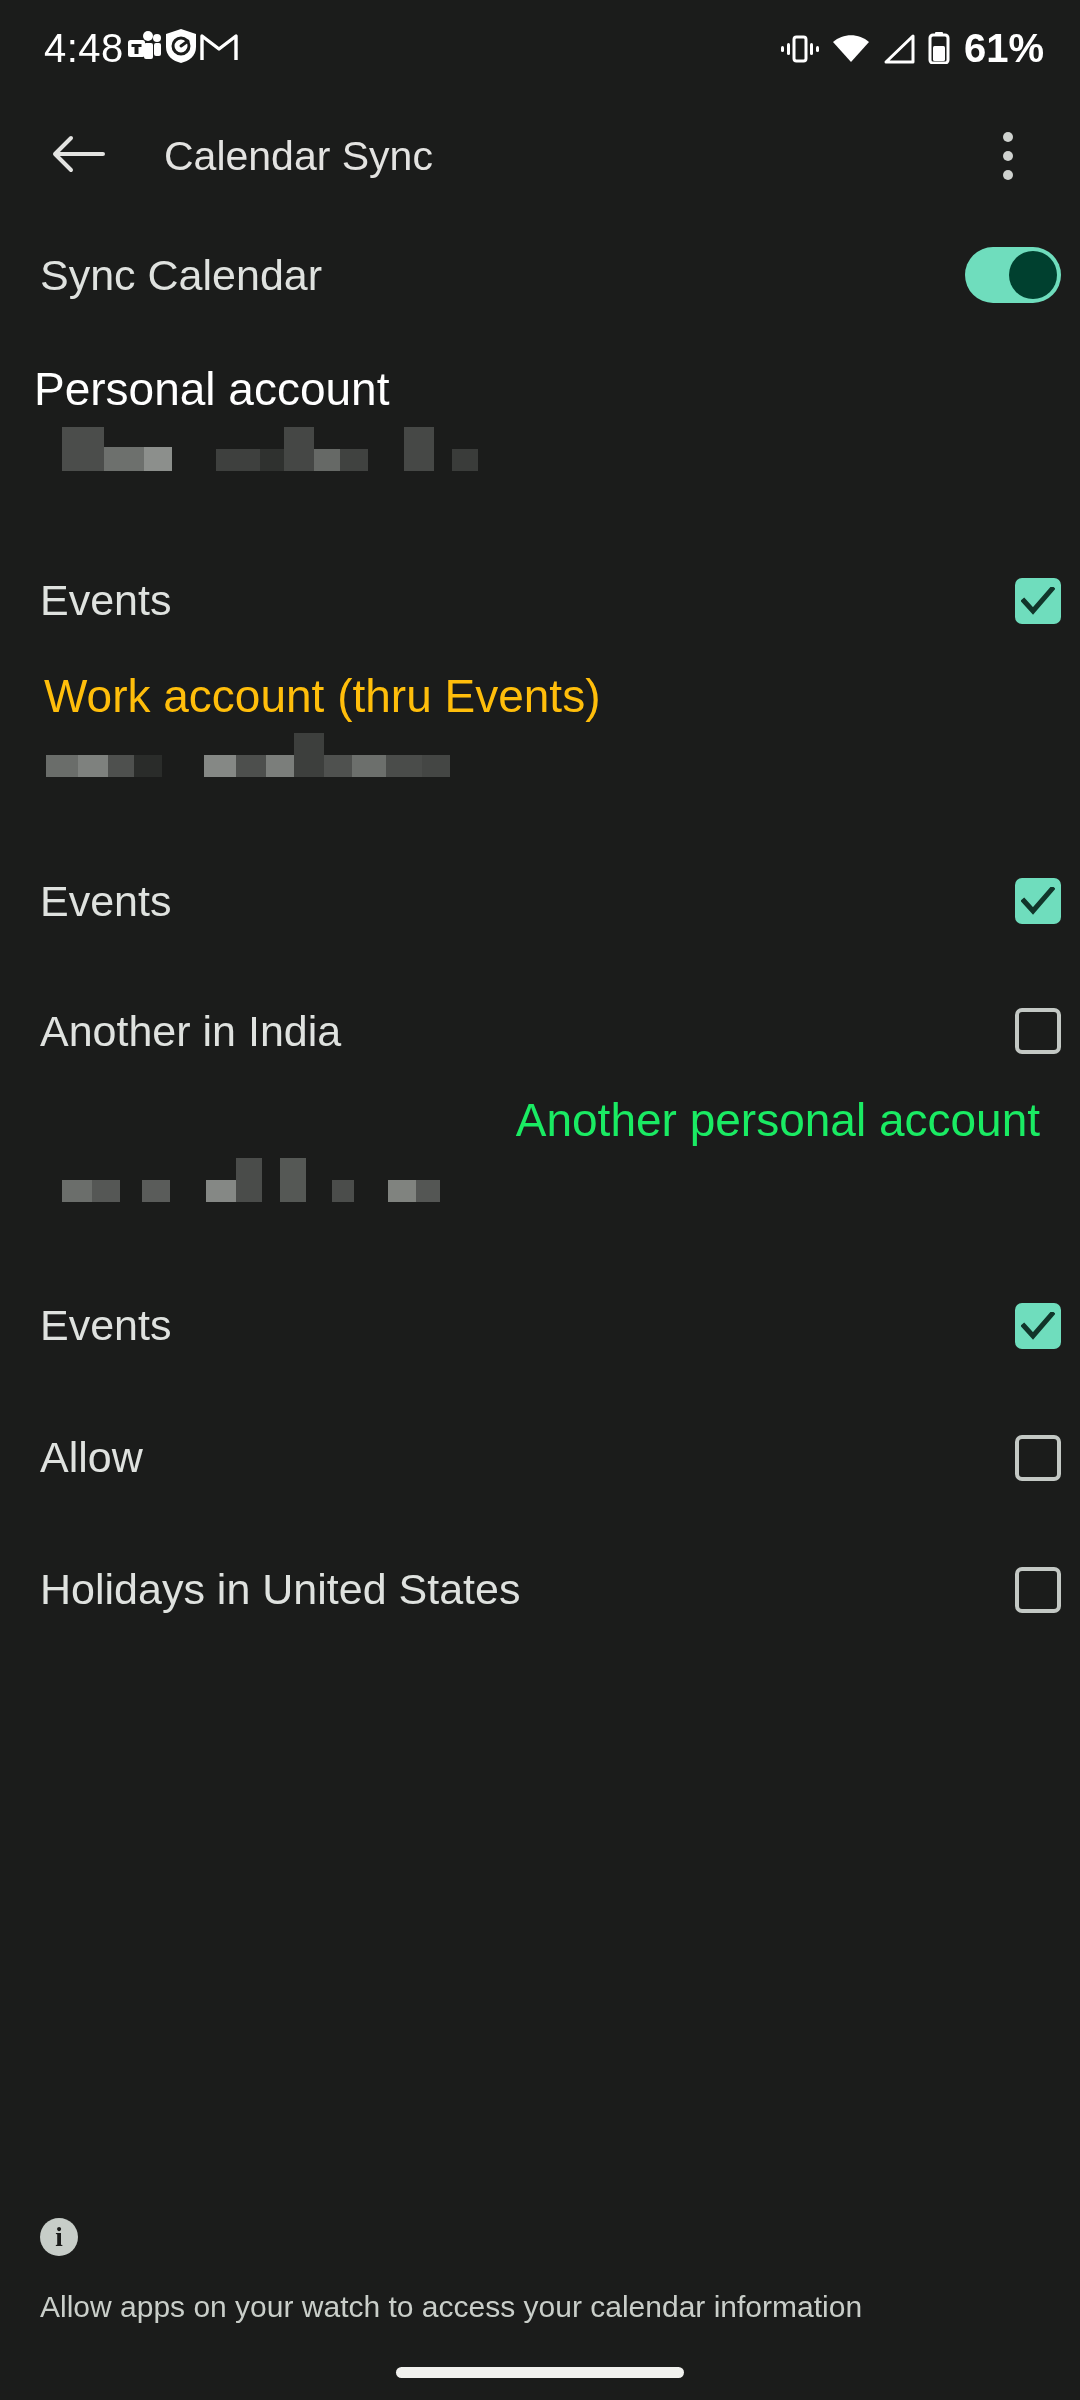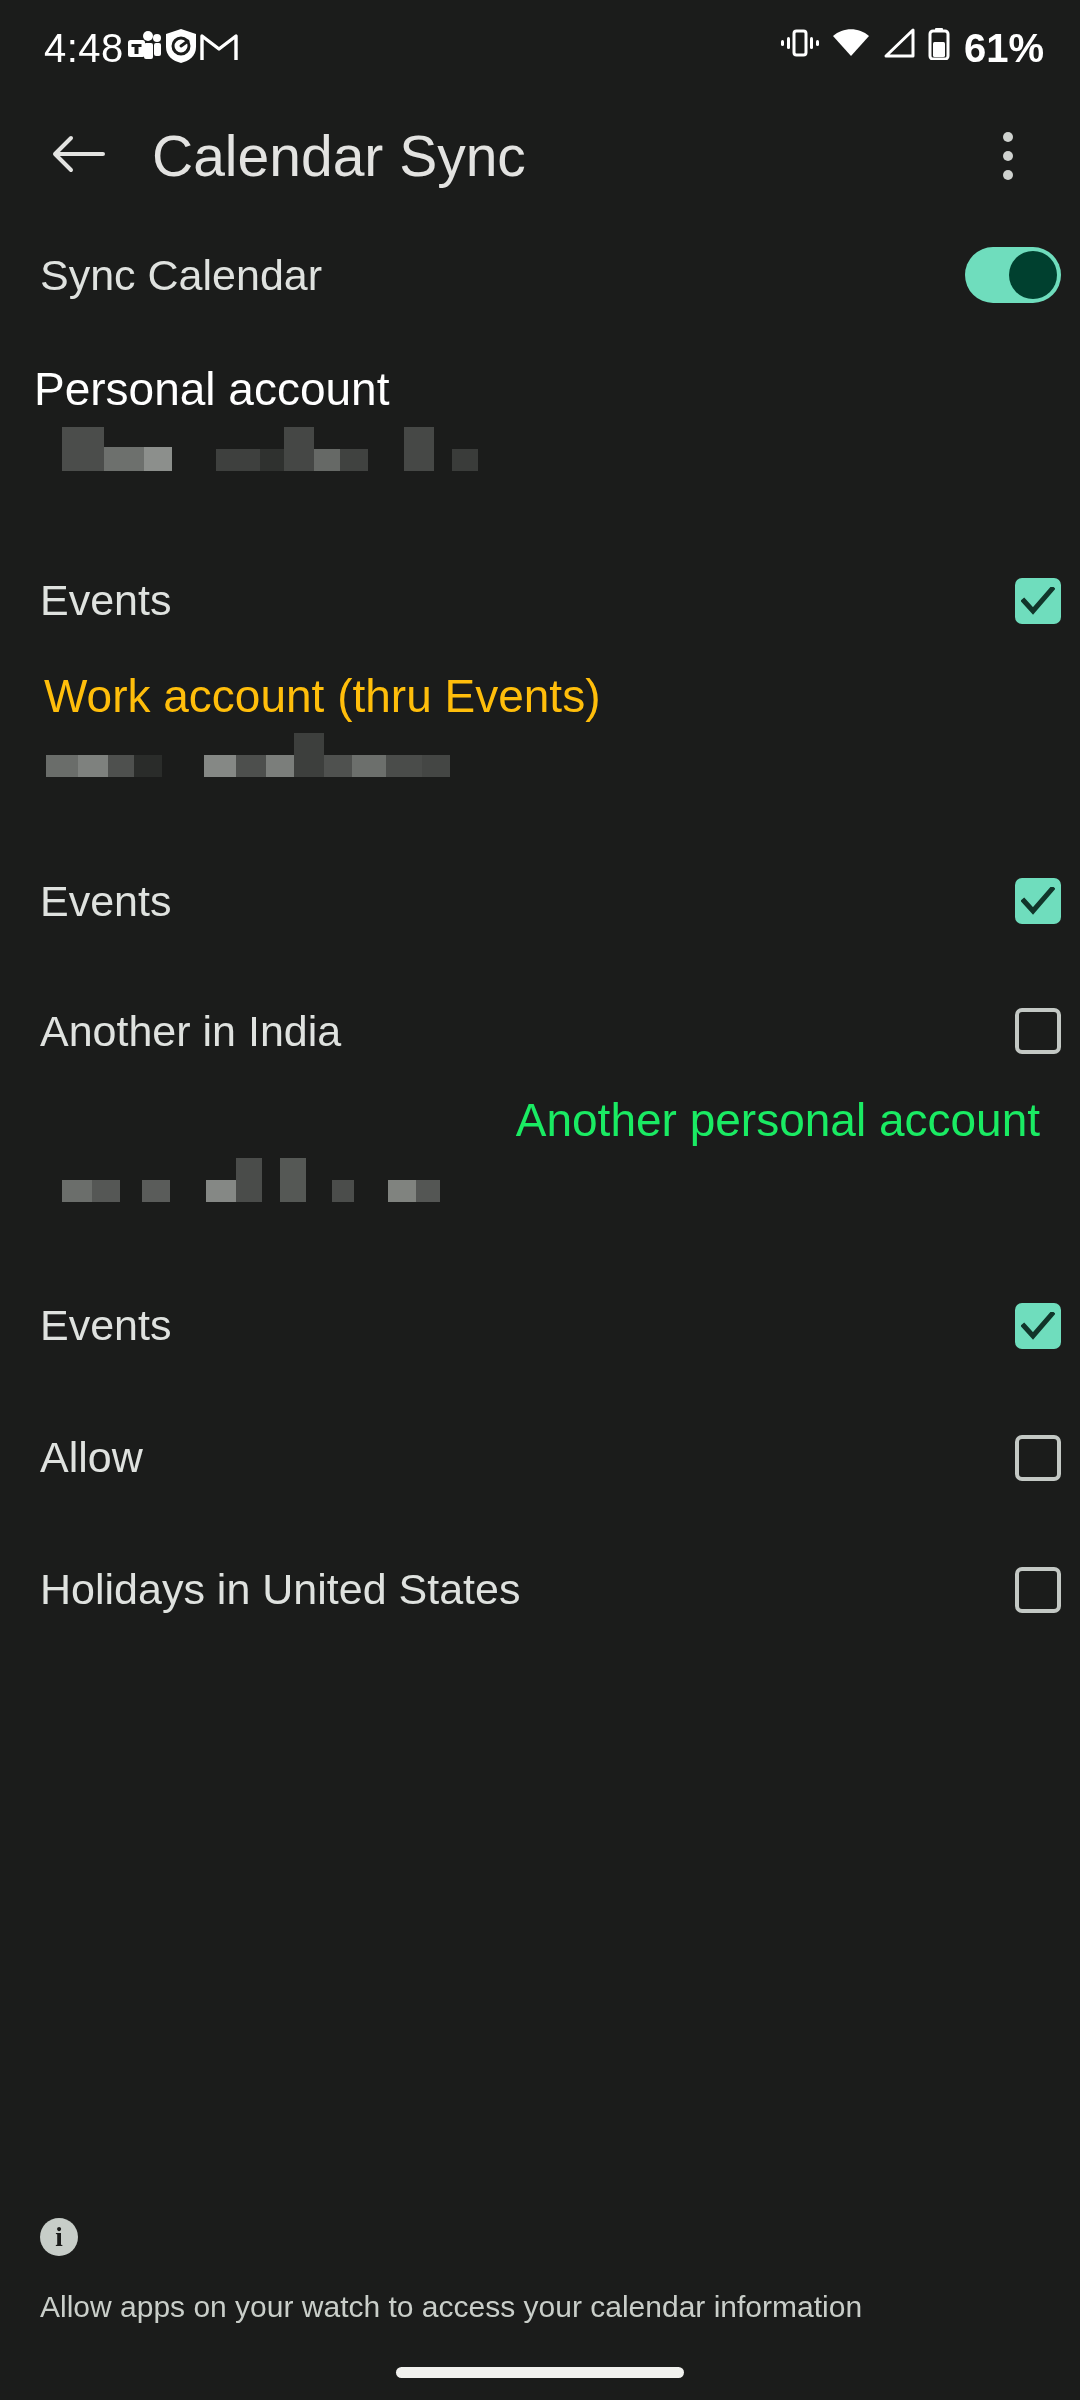--- a/index.html
+++ b/index.html
@@ -36,21 +36,21 @@
   }
   .status-clock {
     color: #ffffff;
     font-size: 40px;
     font-weight: 500;
     letter-spacing: 0.5px;
     line-height: 1;
   }
   .status-right {
     display: flex;
-    align-items: flex-start;
+    align-items: flex-end;
     gap: 12px;
   }
   .status-battery-text {
     color: #ffffff;
     font-size: 40px;
     font-weight: 600;
     line-height: 1;
     margin-left: 2px;
   }
   .sicon { display: block; }
@@ -65,23 +65,23 @@
     align-items: center;
     padding: 0 30px 0 36px;
   }
   .back-btn {
     width: 84px; height: 84px;
     display: flex; align-items: center; justify-content: center;
     cursor: pointer;
   }
   .app-title {
     color: #e3e3e1;
-    font-size: 57px;
+    font-size: 41px;
     font-weight: 400;
-    margin-left: 32px;
+    margin-left: 44px;
     white-space: nowrap;
     letter-spacing: 0px;
   }
   .overflow-btn {
     margin-left: auto;
     width: 84px; height: 84px;
     display: flex; flex-direction: column;
     align-items: center; justify-content: center;
     gap: 8px;
     cursor: pointer;

